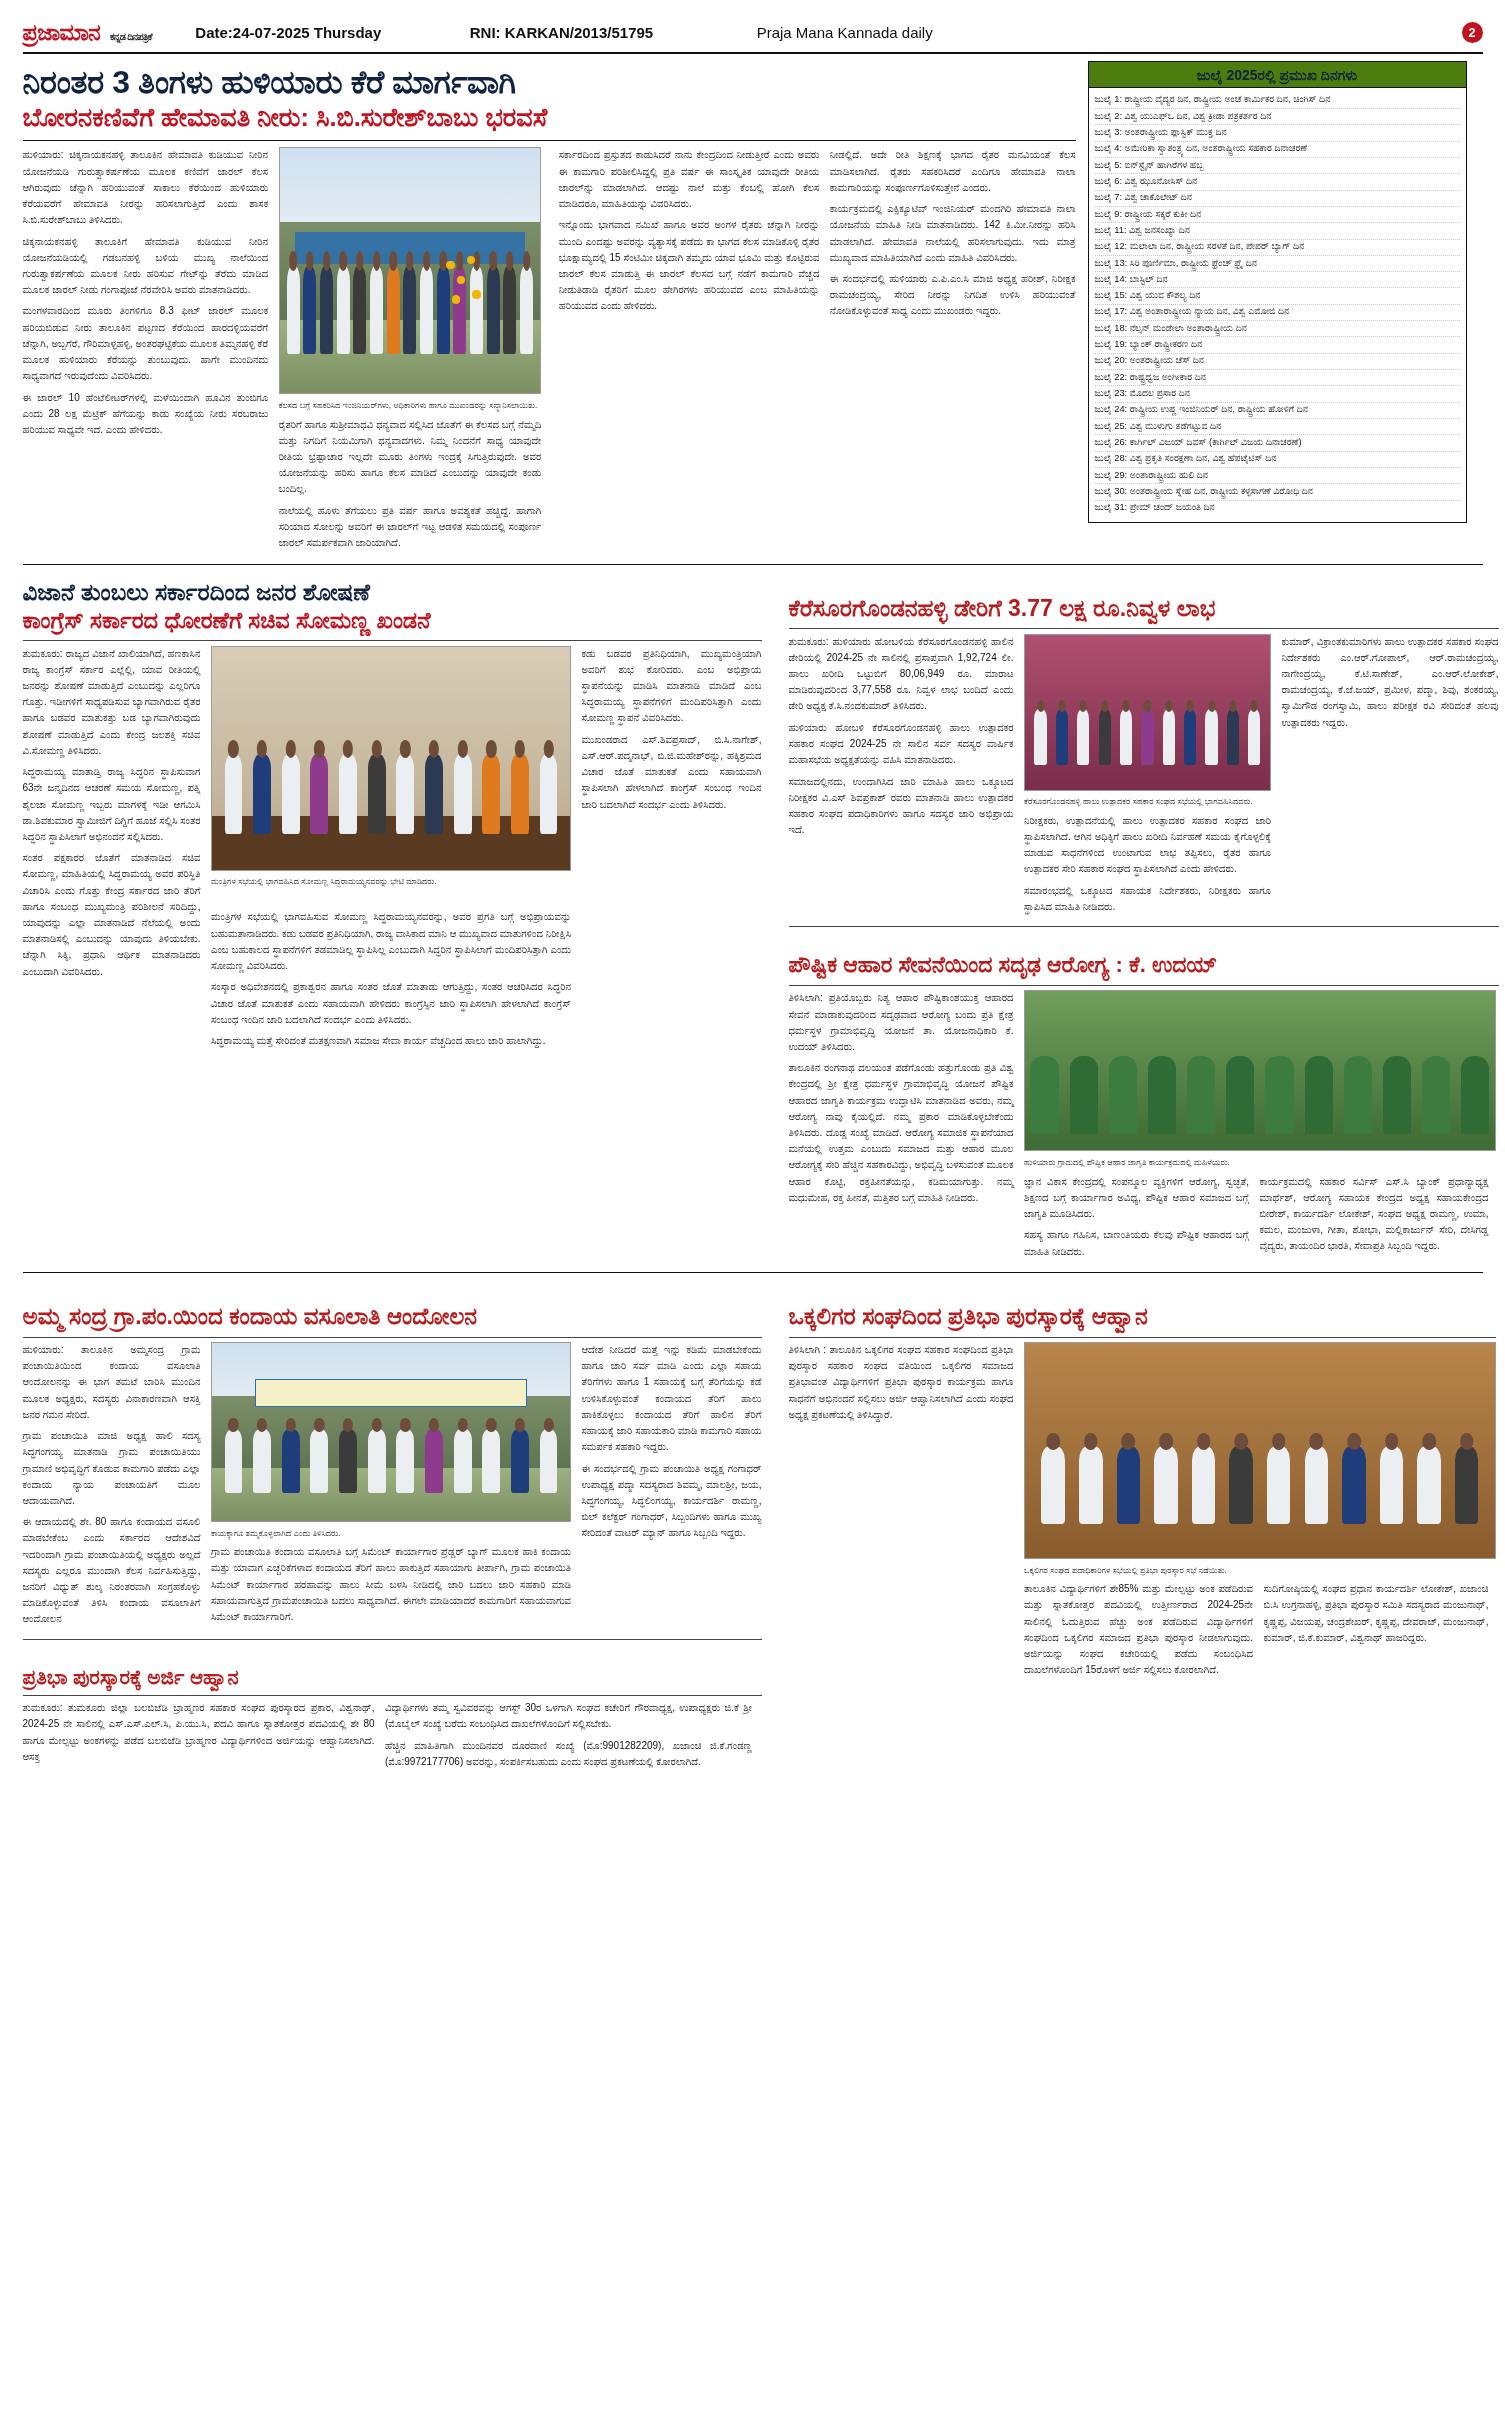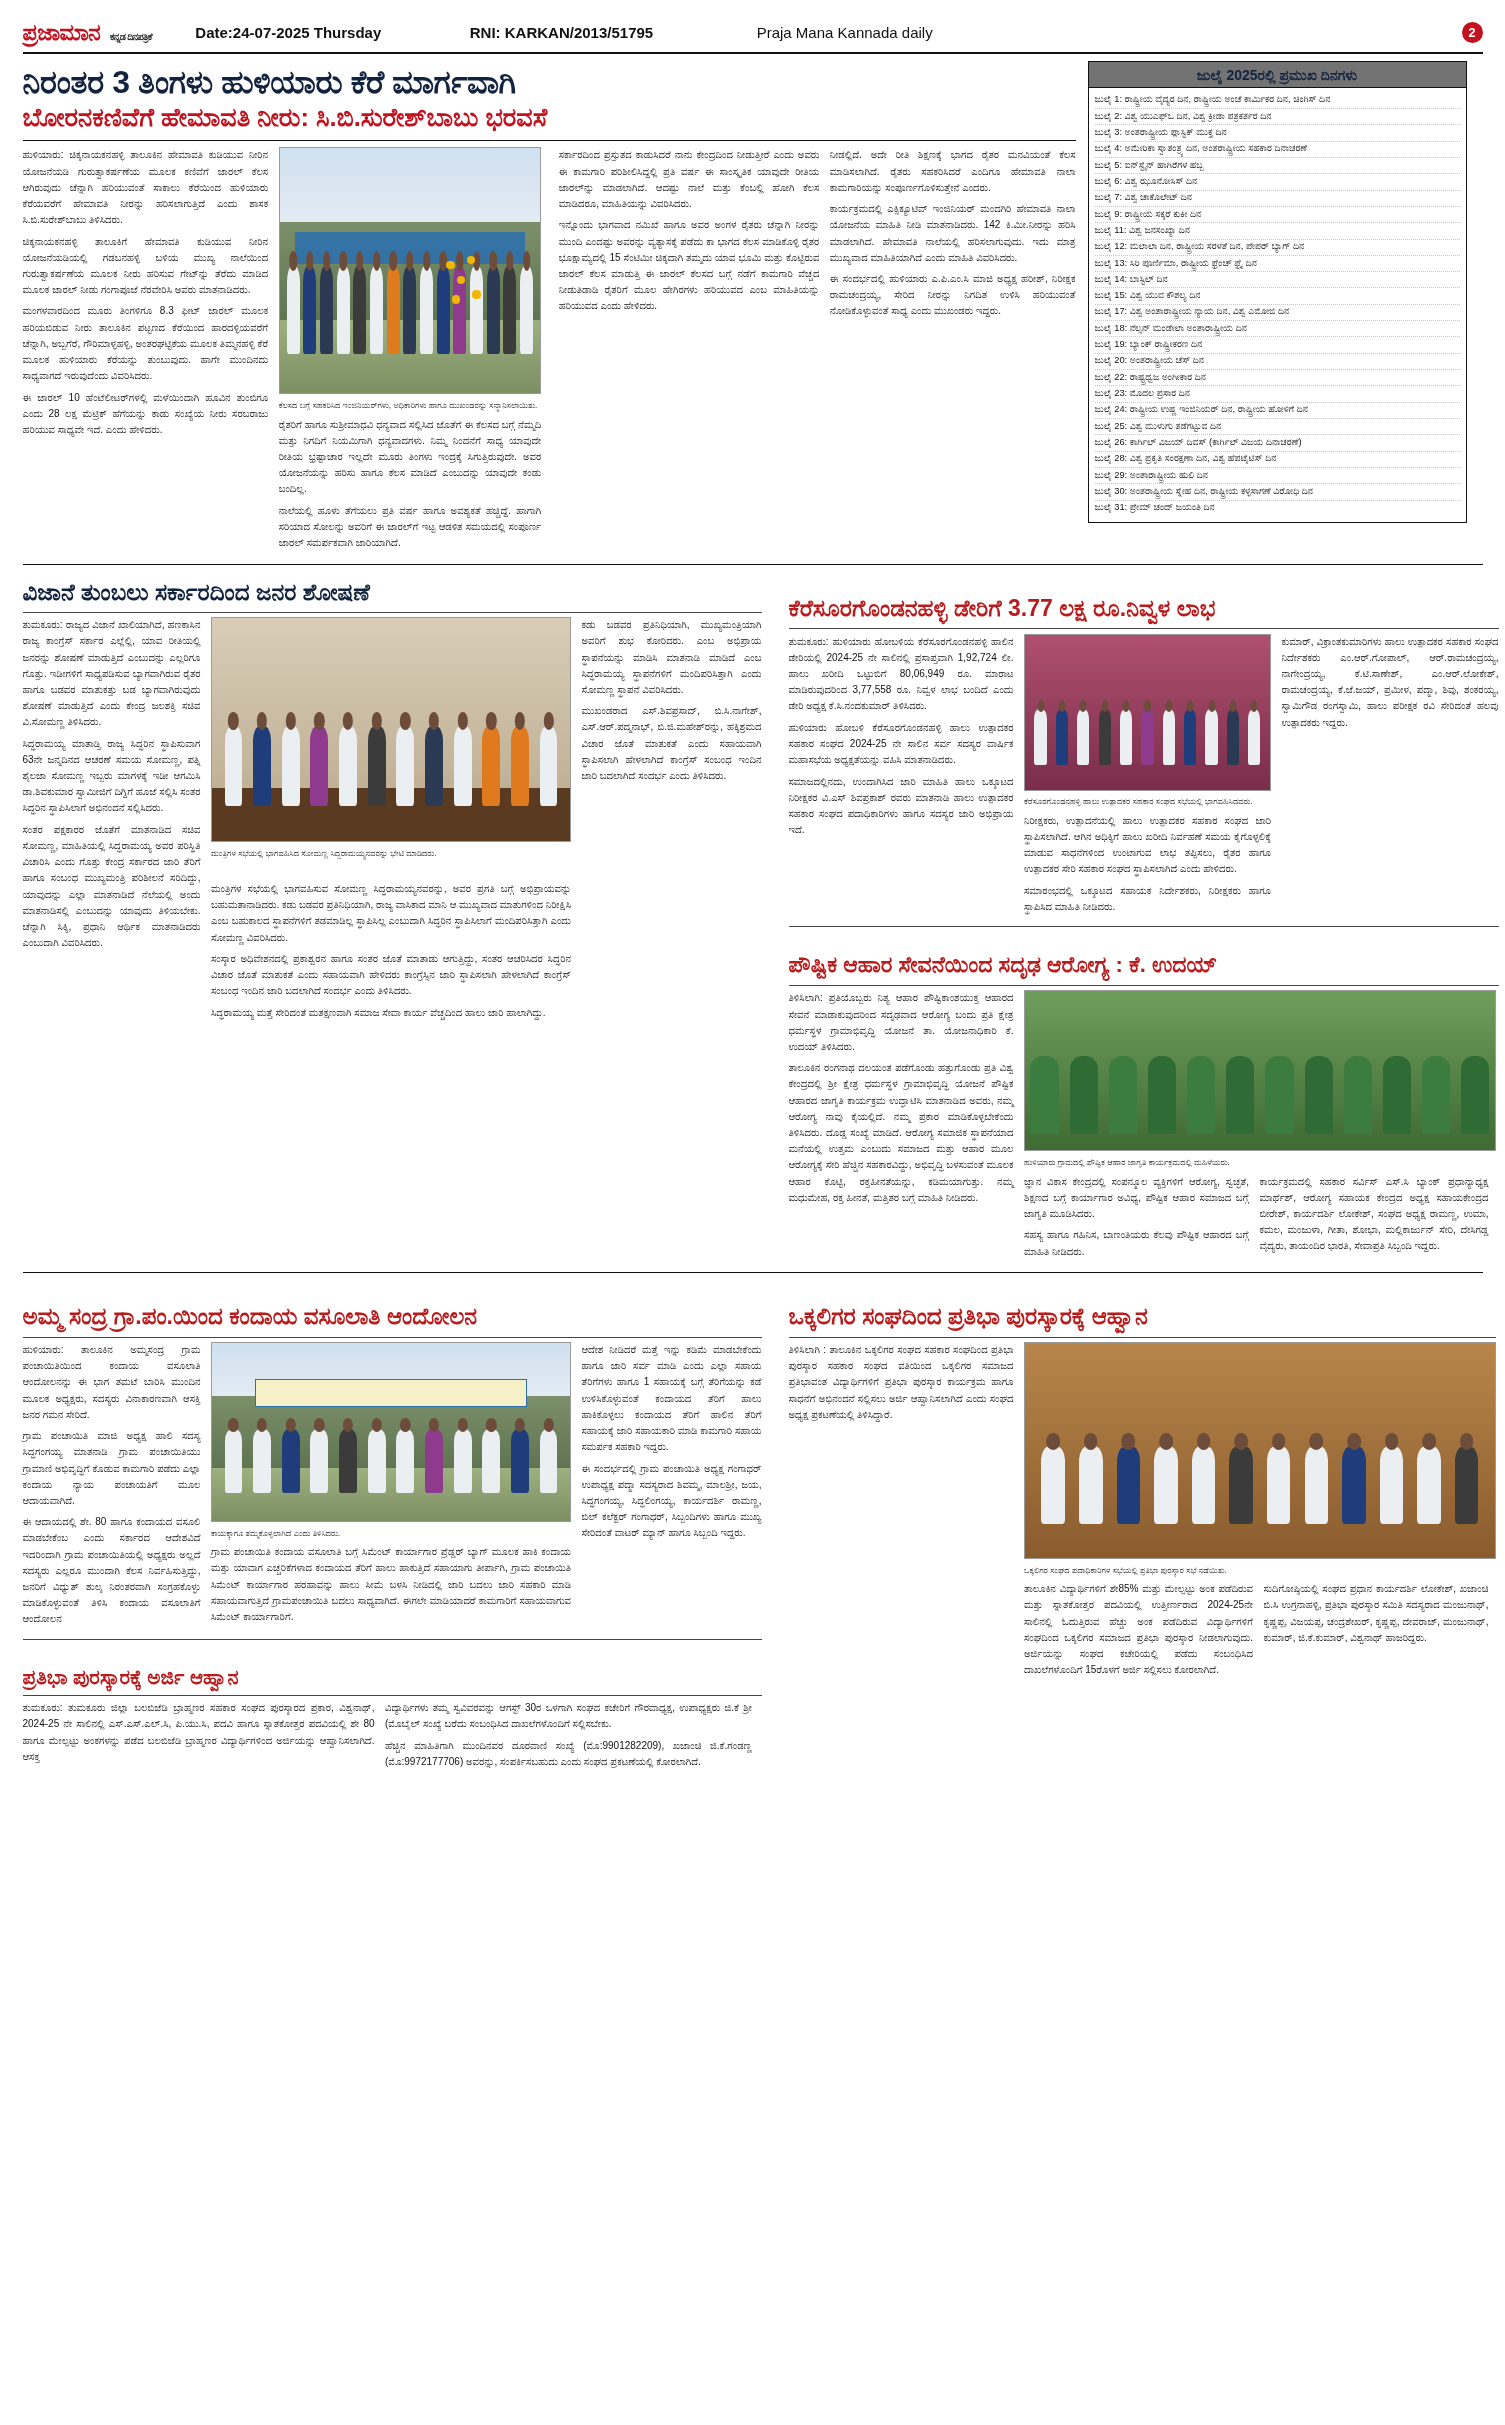--- a/index.html
+++ b/index.html
@@ -118,21 +118,21 @@
     background: #fff;
   }
   .daysbox h3 {
     margin:0;
     font-size: 14px;
     text-align:center;
     font-weight:bold;
     color:#12233f;
     padding:4.5px 3px 3.7px;
     border-bottom:0.7px solid #111;
-    background:#737373;
+    background:#4d7c0f;
   }
   .daysbox ul { list-style:none; margin:0; padding:4.5px 6px 6px; }
   .daysbox li {
     font-size: 9.3px;
     line-height: 1.5;
     padding: 0.7px 0;
     border-bottom: 0.7px dotted #c7c7c7;
   }
   .daysbox li:last-child { border-bottom: none; }
 
@@ -277,20 +277,21 @@
       </div>
     </div>
   </div>
 
   <div class="hr2"></div>
 
   <div class="blockzone">
 
     <div class="bz-left">
       <h2 class="sec-hl">ವಿಜಾನೆ ತುಂಬಲು ಸರ್ಕಾರದಿಂದ ಜನರ ಶೋಷಣೆ</h2>
+      <h3 class="sec-hl2">ಕಾಂಗ್ರೆಸ್ ಸರ್ಕಾರದ ಧೋರಣೆಗೆ ಸಚಿವ ಸೋಮಣ್ಣ ಖಂಡನೆ</h3>
       <div class="hrthin"></div>
 
       <div class="cols">
         <div class="col" style="width:178px;">
           <p>ತುಮಕೂರು: ರಾಜ್ಯದ ವಿಜಾನೆ ಖಾಲಿಯಾಗಿದೆ, ಹಣಕಾಸಿನ ರಾಜ್ಯ ಕಾಂಗ್ರೆಸ್ ಸರ್ಕಾರ ಎಲ್ಲೆಲ್ಲಿ, ಯಾವ ರೀತಿಯಲ್ಲಿ ಜನರನ್ನು ಶೋಷಣೆ ಮಾಡುತ್ತಿದೆ ಎಂಬುದನ್ನು ಎಲ್ಲರಿಗೂ ಗೊತ್ತು. ಇಡೀಗಳಿಗೆ ಸಾಧ್ಯಪಡಿಸುವ ಬ್ಯಾಗವಾಗಿರುವ ರೈತರ ಹಾಗೂ ಬಡವರ ಮಾತುಕತ್ತು ಬಡ ಬ್ಯಾಗವಾಗಿರುವುದು ಶೋಷಣೆ ಮಾಡುತ್ತಿದೆ ಎಂದು ಕೇಂದ್ರ ಜಲಶಕ್ತಿ ಸಚಿವ ವಿ.ಸೋಮಣ್ಣ ತಿಳಿಸಿದರು.</p>
           <p>ಸಿದ್ಧರಾಮಯ್ಯ ಮಾತಾಡ್ತಿ ರಾಜ್ಯ ಸಿದ್ಧರಿನ ಸ್ಥಾಪಿಸುವಾಗ 63ನೇ ಜನ್ಮದಿನದ ಆಚರಣೆ ಸಮಯ ಸೋಮಣ್ಣ, ಪತ್ನಿ ಶೈಲಜಾ ಸೋಮಣ್ಣ ಇಬ್ಬರು ಮಾಗಳಕ್ಕೆ ಇಡೀ ಆಗಮಿಸಿ ಡಾ.ಶಿವಕುಮಾರ ಸ್ವಾಮೀಜಿಗೆ ದಿಗ್ದಿಗೆ ಹೂಜೆ ಸಲ್ಲಿಸಿ ಸಂತರ ಸಿದ್ಧರಿನ ಸ್ಥಾಪಿಸಿಲಾಗೆ ಅಭಿನಂದನೆ ಸಲ್ಲಿಸಿದರು.</p>
           <p>ಸಂತರ ಪಕ್ಷಕಾರರ ಜೊತೆಗೆ ಮಾತನಾಡಿದ ಸಚಿವ ಸೋಮಣ್ಣ, ಮಾಹಿತಿಯಲ್ಲಿ ಸಿದ್ಧರಾಮಯ್ಯ ಅವರ ಪರಿಸ್ಥಿತಿ ವಿಚಾರಿಸಿ ಎಂದು ಗೊತ್ತು ಕೇಂದ್ರ ಸರ್ಕಾರದ ಜಾರಿ ತೆರಿಗೆ ಹಾಗೂ ಸಂಬಂಧ ಮುಖ್ಯಮಂತ್ರಿ ಪರಿಶೀಲನೆ ಸರಿದಿದ್ದು, ಯಾವುದನ್ನು ಎಲ್ಲಾ ಮಾತನಾಡಿದೆ ನೆಲೆಯಲ್ಲಿ ಅಂದು ಮಾತನಾಡಿಸಲ್ಲಿ ಎಂಬುದನ್ನು ಯಾವುದು ತಿಳಿಯಬೇಕು. ಚೆನ್ನಾಗಿ ಸಿಕ್ಕಿ, ಪ್ರಧಾನಿ ಆರ್ಥಿಕ ಮಾತನಾಡಿದರು ಎಂಬುದಾಗಿ ವಿವರಿಸಿದರು.</p>
         </div>
         <div class="col" style="width:360px;">
           <div class="photo" style="height:225px;margin-bottom:3px;">

